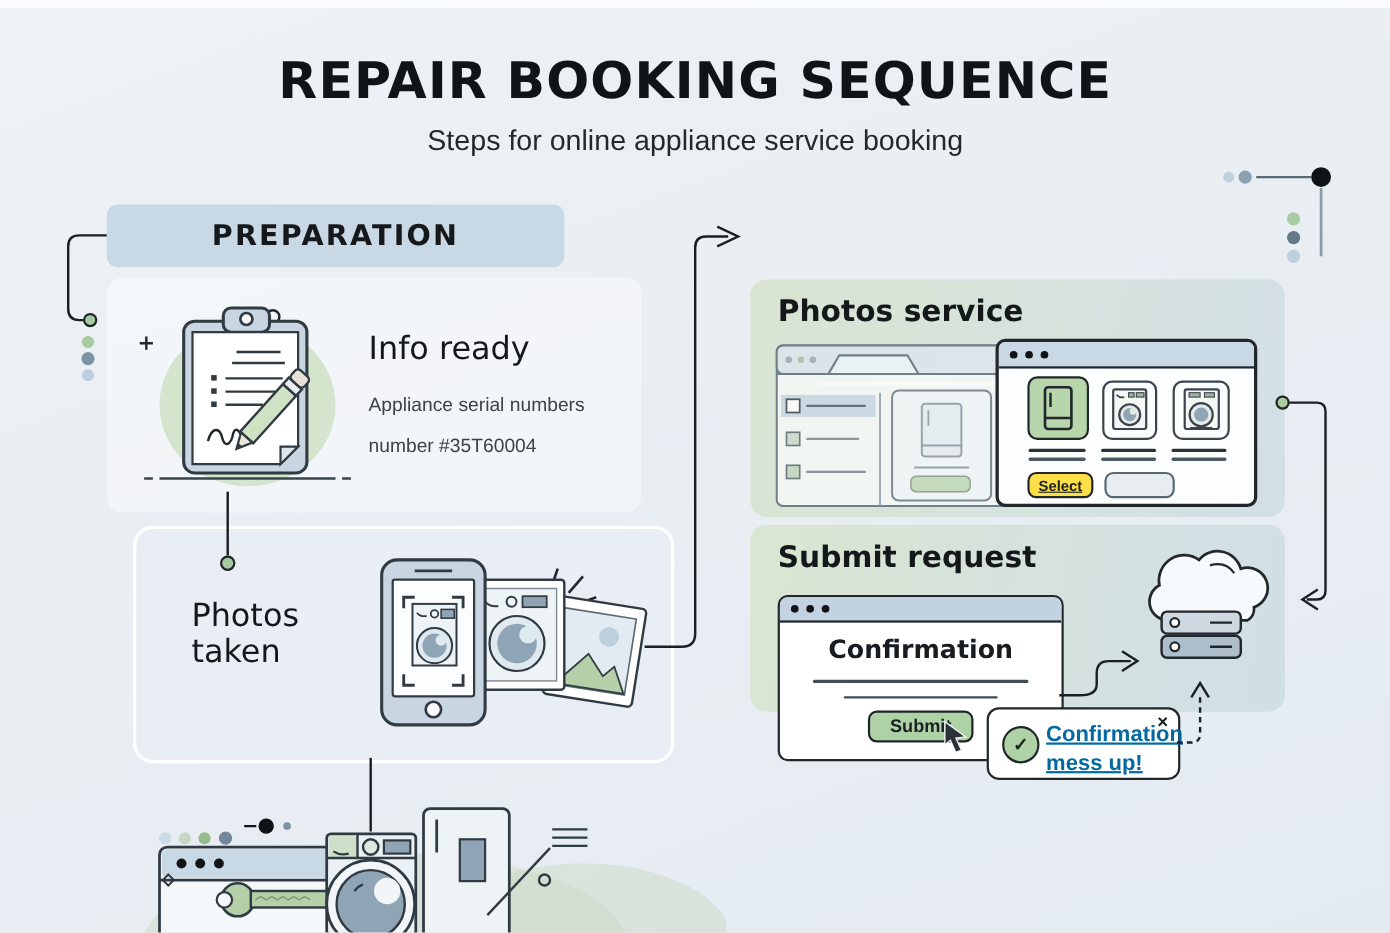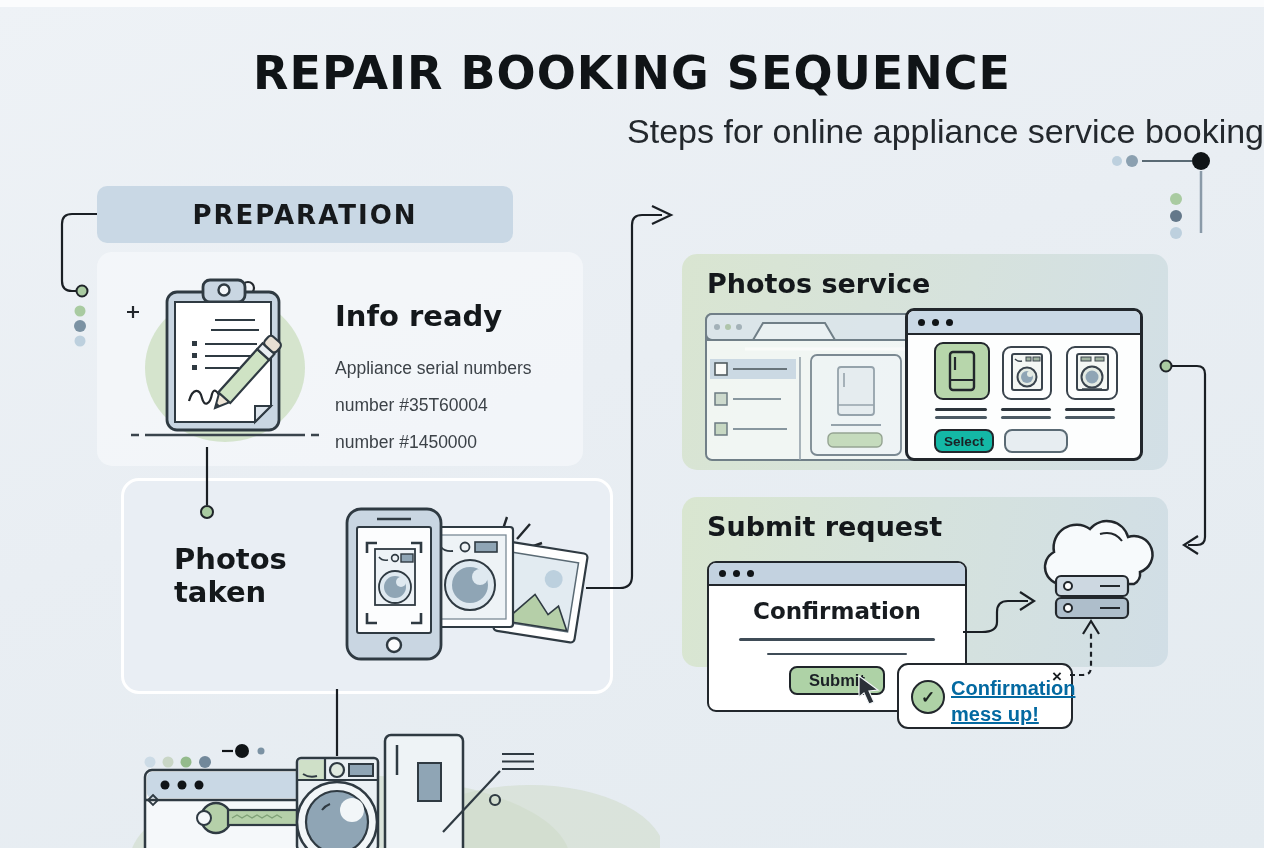--- a/index.html
+++ b/index.html
@@ -4,46 +4,46 @@
 <style>
   html,body{margin:0;padding:0;background:#dfe5ea;}
   .canvas{position:relative;width:1264px;height:848px;overflow:hidden;
     background:linear-gradient(160deg,#eef2f6 0%,#e9eef3 45%,#e4ebf0 100%);
     font-family:"Liberation Sans",sans-serif;color:#16191c;}
   .abs{position:absolute;}
   .top-strip{left:0;top:0;width:1264px;height:7px;background:#fbfcfd;}
   .page-title{left:0;top:46px;width:1264px;text-align:center;
     font-family:"DejaVu Sans",sans-serif;font-weight:800;font-size:46px;
     letter-spacing:1px;color:#101417;}
-  .page-subtitle{left:0;top:112px;width:1264px;text-align:right;
-    font-size:34px;font-weight:400;color:#23282d;}
+  .page-subtitle{left:0;top:112px;width:1264px;text-align:center;
+    font-size:26px;font-weight:400;color:#23282d;}
   .col-header{height:57px;width:416px;display:flex;align-items:center;justify-content:center;
     font-family:"DejaVu Sans",sans-serif;font-weight:800;font-size:26px;letter-spacing:2px;}
   .prep-header{left:97px;top:186px;background:#c9d8e5;border-radius:10px;}
   .booking-header{left:682px;top:186px;background:#bdd7b0;border:4px solid #14181b;border-radius:15px;width:478px;height:49px;}
   .card{border-radius:15px;}
   .info-card{left:97px;top:252px;width:486px;height:214px;background:rgba(250,252,254,.55);}
   .photos-card{left:97px;top:478px;width:486px;height:210px;background:#e9eef4;border:3px solid #ffffff;border-radius:18px;margin-left:24px;}
-  .step-title{font-family:"DejaVu Sans",sans-serif;font-weight:700;font-size:29px;color:#14181b;line-height:1.15;}
+  .step-title{font-family:"DejaVu Sans",sans-serif;font-weight:400;font-size:29px;color:#14181b;line-height:1.15;}
   .step-line{font-size:17.5px;color:#3c4248;line-height:1.25;margin-top:15px;}
   .panel{width:486px;border-radius:15px;background:linear-gradient(105deg,#d9e5d1 0%,#d6e2dd 55%,#d2dfe6 100%);}
   .select-panel{left:682px;top:254px;height:216px;}
-  .submit-panel{left:682px;top:497px;height:170px;background:linear-gradient(100deg,#d9e6d0 0%,#d5e2dd 50%,#d1dee6 100%);}
+  .submit-panel{left:682px;top:477px;height:170px;background:linear-gradient(100deg,#d9e6d0 0%,#d5e2dd 50%,#d1dee6 100%);}
   .panel-title{position:absolute;left:25px;top:14px;font-family:"DejaVu Sans",sans-serif;
     font-weight:800;font-size:27px;color:#14181b;}
   
   .modal{position:absolute;left:223px;top:54px;width:232px;height:147px;background:#fdfefe;
     border:3px solid #22272c;border-radius:9px;overflow:hidden;}
   .modal-bar{height:22px;background:#c9d8e5;border-bottom:2.5px solid #22272c;display:flex;align-items:center;padding-left:10px;gap:7px;}
   .dot{width:7px;height:7px;border-radius:50%;background:#101417;}
   .tile{position:absolute;border-radius:9px;}
   .tile-line{position:absolute;height:3px;background:#2c343b;border-radius:2px;}
   .btn{position:absolute;display:flex;align-items:center;justify-content:center;
     font-weight:bold;font-size:13.5px;color:#1b2025;border-radius:8px;}
-  .select-btn{left:26px;top:118px;width:56px;height:20px;background:#14b8a6;border:2.5px solid #22272c;}
+  .select-btn{left:26px;top:118px;width:56px;height:20px;background:#fde047;border:2.5px solid #22272c;text-decoration:underline;}
   .ghost-btn{left:96px;top:118px;width:60px;height:20px;background:#e7edf1;border:2px solid #5a6a74;}
   
   .confirm-window{position:absolute;left:25px;top:64px;width:256px;height:147px;background:#ffffff;
     border:2.5px solid #22272c;border-radius:9px;overflow:hidden;}
   .cw-bar{height:21px;background:#c3d2e0;border-bottom:2.5px solid #22272c;display:flex;align-items:center;padding-left:10px;gap:7px;}
   .cw-title{margin-top:12px;text-align:center;font-family:"DejaVu Sans",sans-serif;font-weight:700;font-size:23px;color:#181c20;}
   .cw-line{height:2.5px;background:#3f4c57;margin:0 auto;border-radius:2px;}
   .submit-btn{left:80px;top:103px;width:92px;height:25px;background:#aed2a6;border:2.5px solid #1f2429;font-size:16.5px;}
   
   .toast{position:absolute;left:215px;top:166px;width:172px;height:62px;background:#ffffff;
@@ -91,21 +91,20 @@
         <rect x="14" y="-8" width="58" height="16" fill="#cfe3c4" stroke="#2f3a42" stroke-width="2.2"></rect>
         <rect x="72" y="-8" width="8" height="16" fill="#e8eef2" stroke="#2f3a42" stroke-width="2.2"></rect>
         <rect x="80" y="-8" width="12" height="16" rx="4" fill="#e8e0d4" stroke="#2f3a42" stroke-width="2.2"></rect>
       </g>
     </svg>
     <div class="abs" style="left:238px;top:48px;width:230px">
       <div class="step-title">Info ready</div>
       <div style="height:10px"></div>
       <div class="step-line">Appliance serial numbers</div>
       <div class="step-line">number #35T60004</div>
-      <div class="step-line">number #1450000</div>
     </div>
   </div>
 
   <div class="abs photos-card z1">
     <div class="abs step-title" style="left:50px;top:62px;width:150px">Photos taken</div>
     <svg class="abs" style="left:215px;top:14px" width="250" height="178" viewBox="0 0 250 178">
       <path d="M162,40 L168,22 M178,44 L191,29 M186,54 L203,48" stroke="#22272c" stroke-width="2.4"></path>
       <g transform="rotate(9 200 100)">
         <rect x="160" y="52" width="82" height="90" rx="4" fill="#ffffff" stroke="#2f3a42" stroke-width="2.2"></rect>
         <rect x="168" y="62" width="66" height="70" fill="#e2ebf1" stroke="#5a6a74" stroke-width="1.5"></rect>

